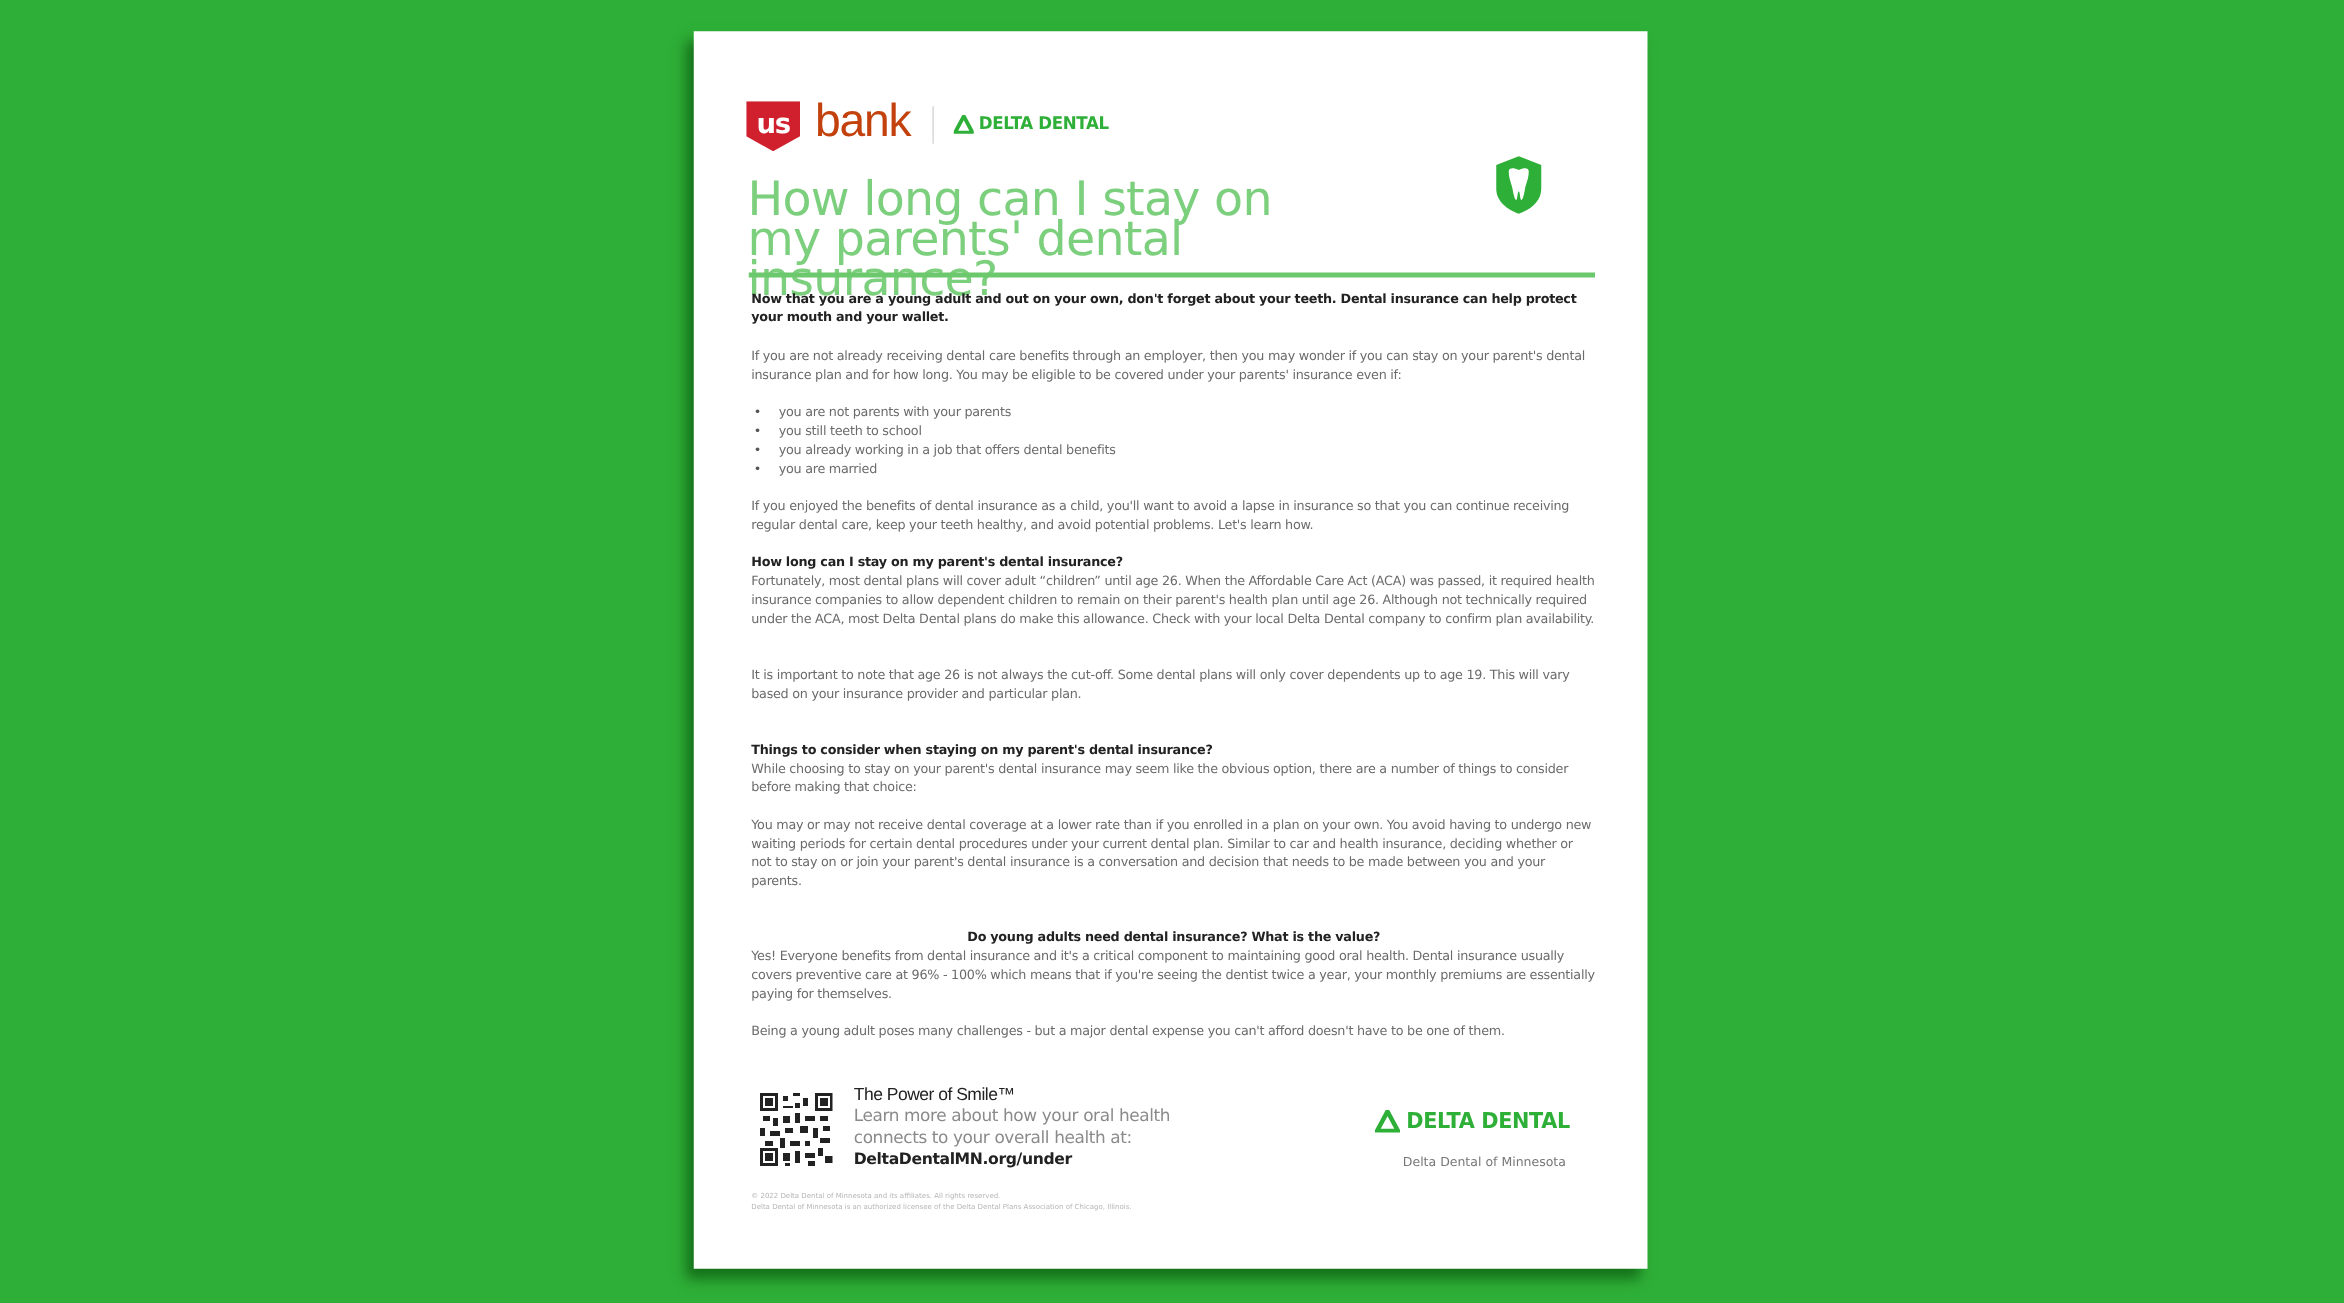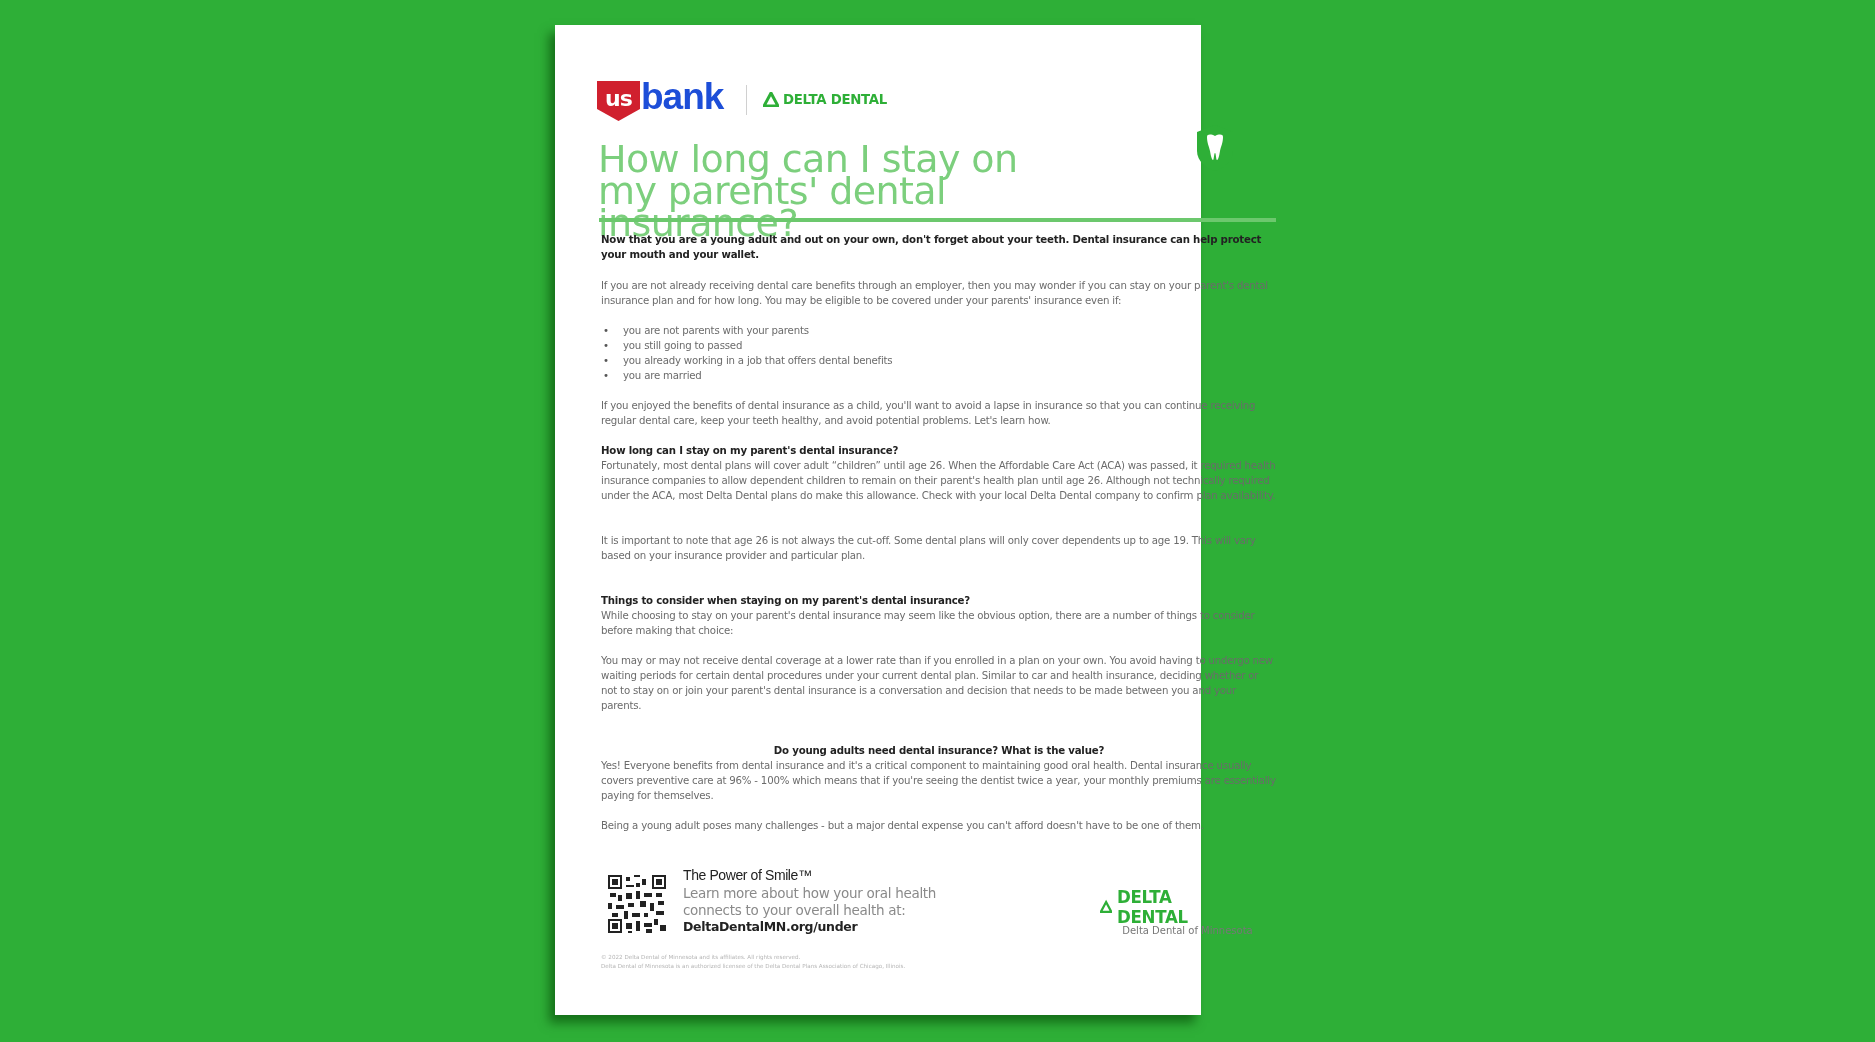--- a/index.html
+++ b/index.html
@@ -3,31 +3,31 @@
 <meta charset="utf-8">
 <style>
   html, body { margin: 0; padding: 0; }
   body {
     width: 1875px; height: 1042px; overflow: hidden;
     background: #2eaf37;
     position: relative;
     font-family: "Liberation Sans", sans-serif;
   }
   .page {
-    position: absolute; left: 555px; top: 25px; width: 646px; height: 990px;
+    position: absolute; left: 555px; top: 25px; width: 763px; height: 990px;
     background: #ffffff;
     box-shadow: -6px 8px 10px rgba(0,60,0,0.55);
   }
   
   .us-shield {
     position: absolute; left: 42px; top: 56px; width: 43px; height: 40px;
   }
   .bank-word {
-    position: absolute; left: 86px; top: 52px; font-size: 37px; font-weight: bold;
-    color: #1d4ed8; letter-spacing: -1px; line-height: 40px;
+    position: absolute; left: 97px; top: 52px; font-size: 37px; font-weight: normal;
+    color: #c2410c; letter-spacing: -1px; line-height: 40px;
   }
   .logo-divider {
     position: absolute; left: 191px; top: 60px; width: 1px; height: 30px; background: #d0d0d0;
   }
   .dd-logo-top {
     position: absolute; left: 208px; top: 63px; height: 22px; display: flex; align-items: center; gap: 4px;
   }
   .dd-word {
     color: #2eaf37; font-weight: bold; font-size: 14px; letter-spacing: -0.3px;
     font-family: "DejaVu Sans", sans-serif; transform: scaleX(0.95); transform-origin: left;
@@ -103,21 +103,21 @@
     <path d="M14 14 C14 11 18 11 22 13 C26 11 30 11 30 14 C30 20 28 23 27 28 C26 34 25 37 24 37 C23 37 23 30 22 30 C21 30 21 37 20 37 C19 37 18 34 17 28 C16 23 14 20 14 14 Z" fill="#ffffff"></path>
   </svg>
 
   <div class="rule"></div>
 
   <div class="body-text bold" style="top:207px;">Now that you are a young adult and out on your own, don't forget about your teeth. Dental insurance can help protect your mouth and your wallet.</div>
 
   <div class="body-text" style="top:253px;">If you are not already receiving dental care benefits through an employer, then you may wonder if you can stay on your parent's dental insurance plan and for how long. You may be eligible to be covered under your parents' insurance even if:</div>
   <ul class="body-text bullets" style="top:298px;">
     <li>you are not parents with your parents</li>
-    <li>you still going to passed</li>
+    <li>you still teeth to school</li>
     <li>you already working in a job that offers dental benefits</li>
     <li>you are married</li>
   </ul>
 
   <div class="body-text" style="top:373px;">If you enjoyed the benefits of dental insurance as a child, you'll want to avoid a lapse in insurance so that you can continue receiving regular dental care, keep your teeth healthy, and avoid potential problems. Let's learn how.</div>
 
   <div class="body-text heading" style="top:418px;">How long can I stay on my parent's dental insurance?</div>
   <div class="body-text" style="top:433px;">Fortunately, most dental plans will cover adult “children” until age 26. When the Affordable Care Act (ACA) was passed, it required health insurance companies to allow dependent children to remain on their parent's health plan until age 26. Although not technically required under the ACA, most Delta Dental plans do make this allowance. Check with your local Delta Dental company to confirm plan availability.</div>
   <div class="body-text" style="top:508px;">It is important to note that age 26 is not always the cut-off. Some dental plans will only cover dependents up to age 19. This will vary based on your insurance provider and particular plan.</div>
 

